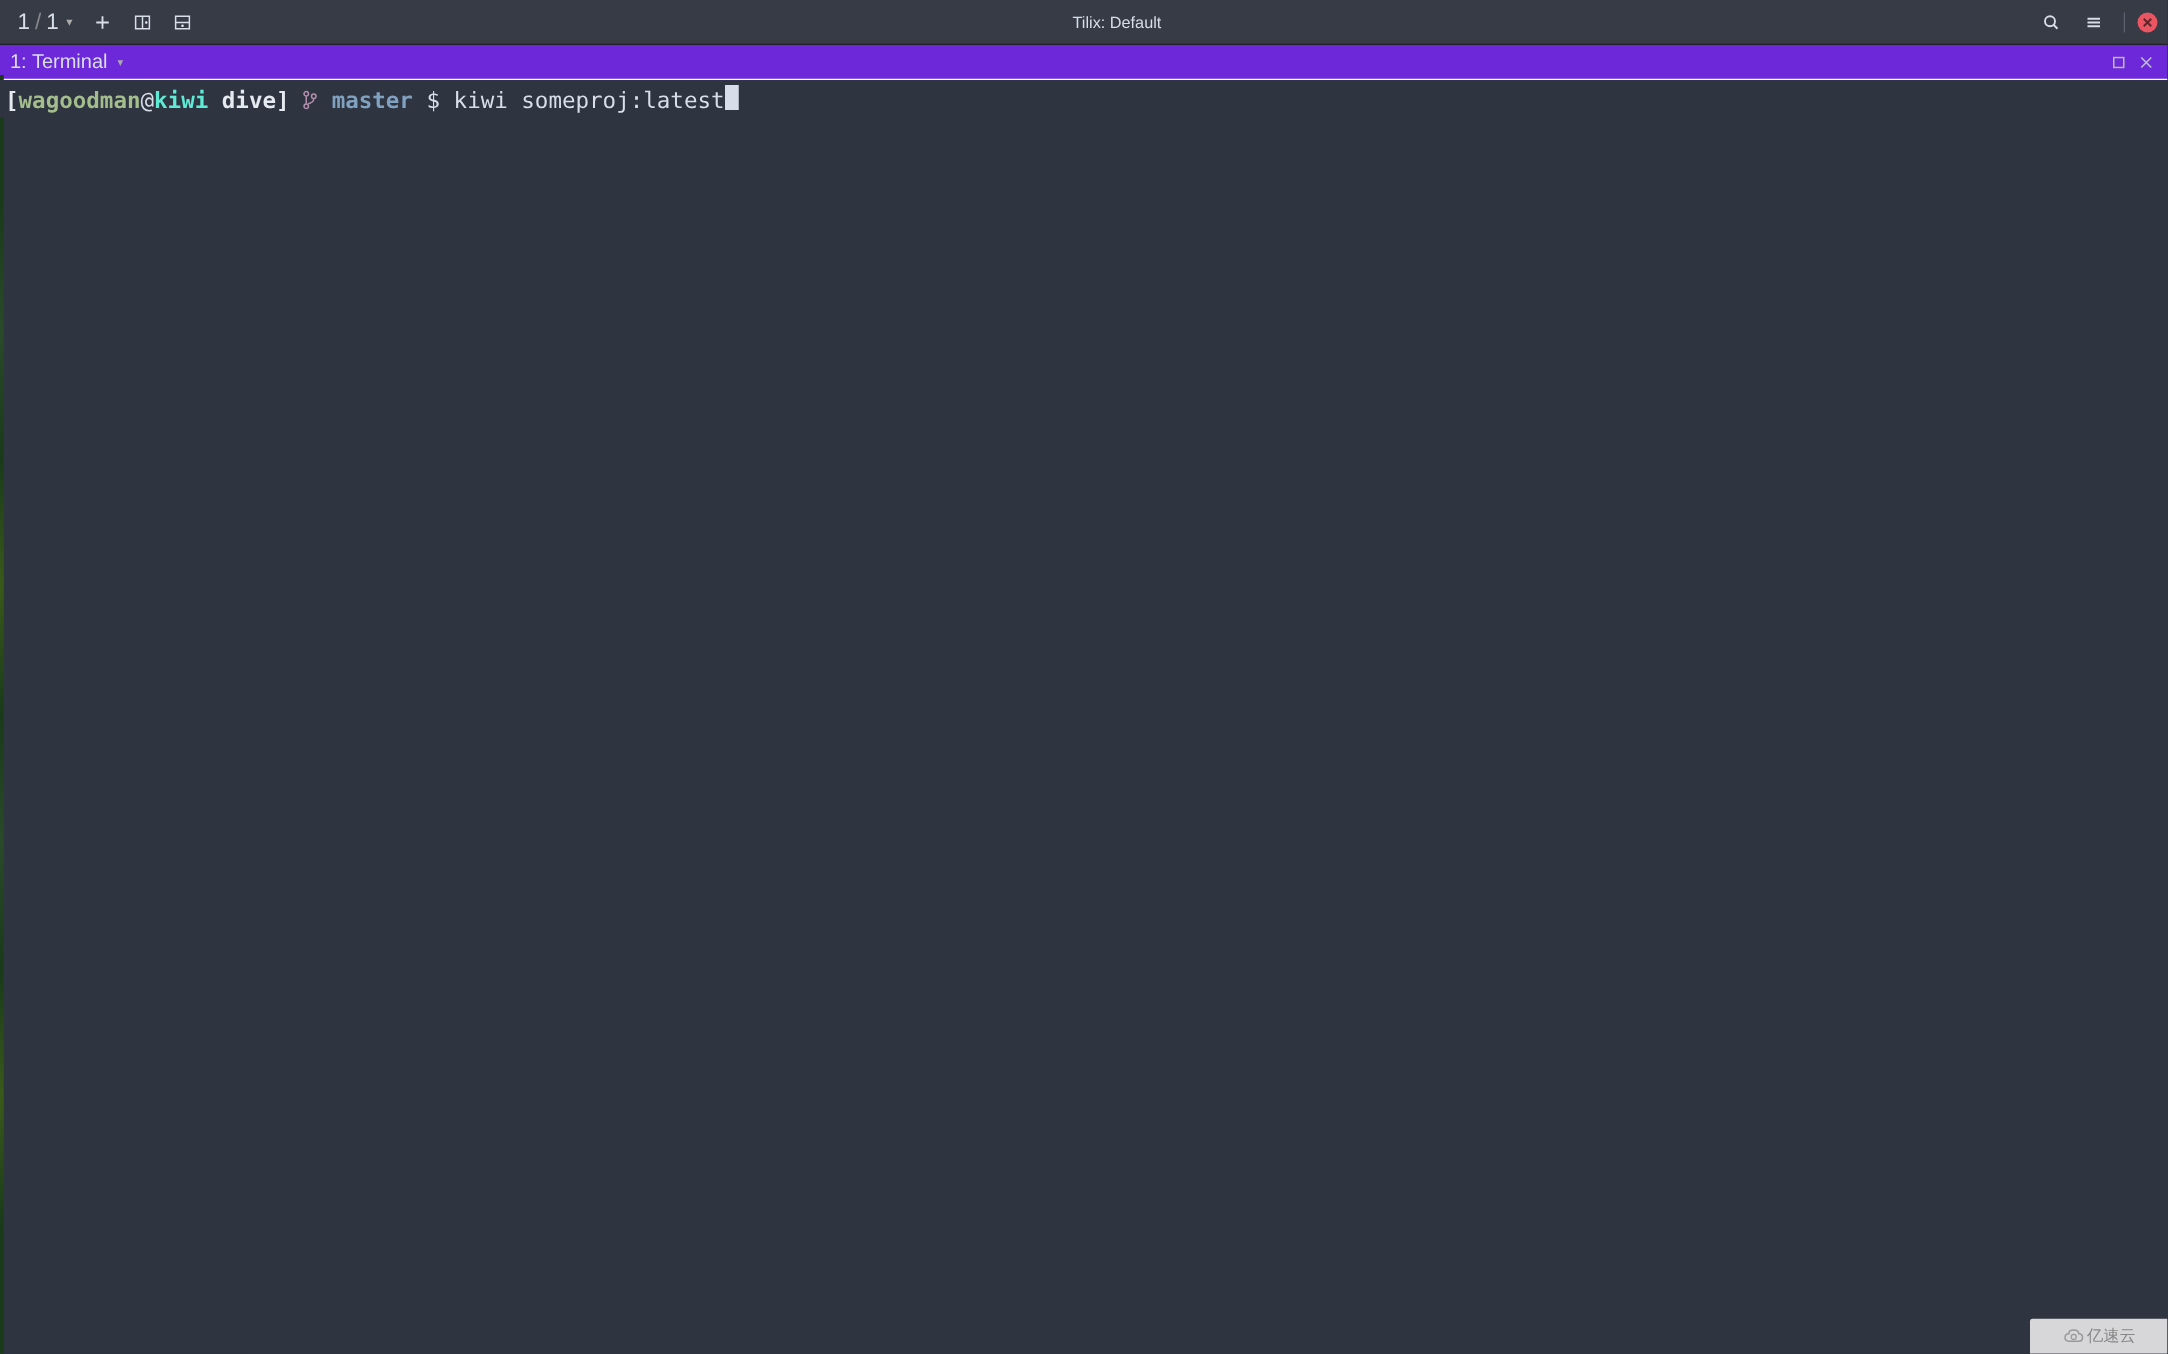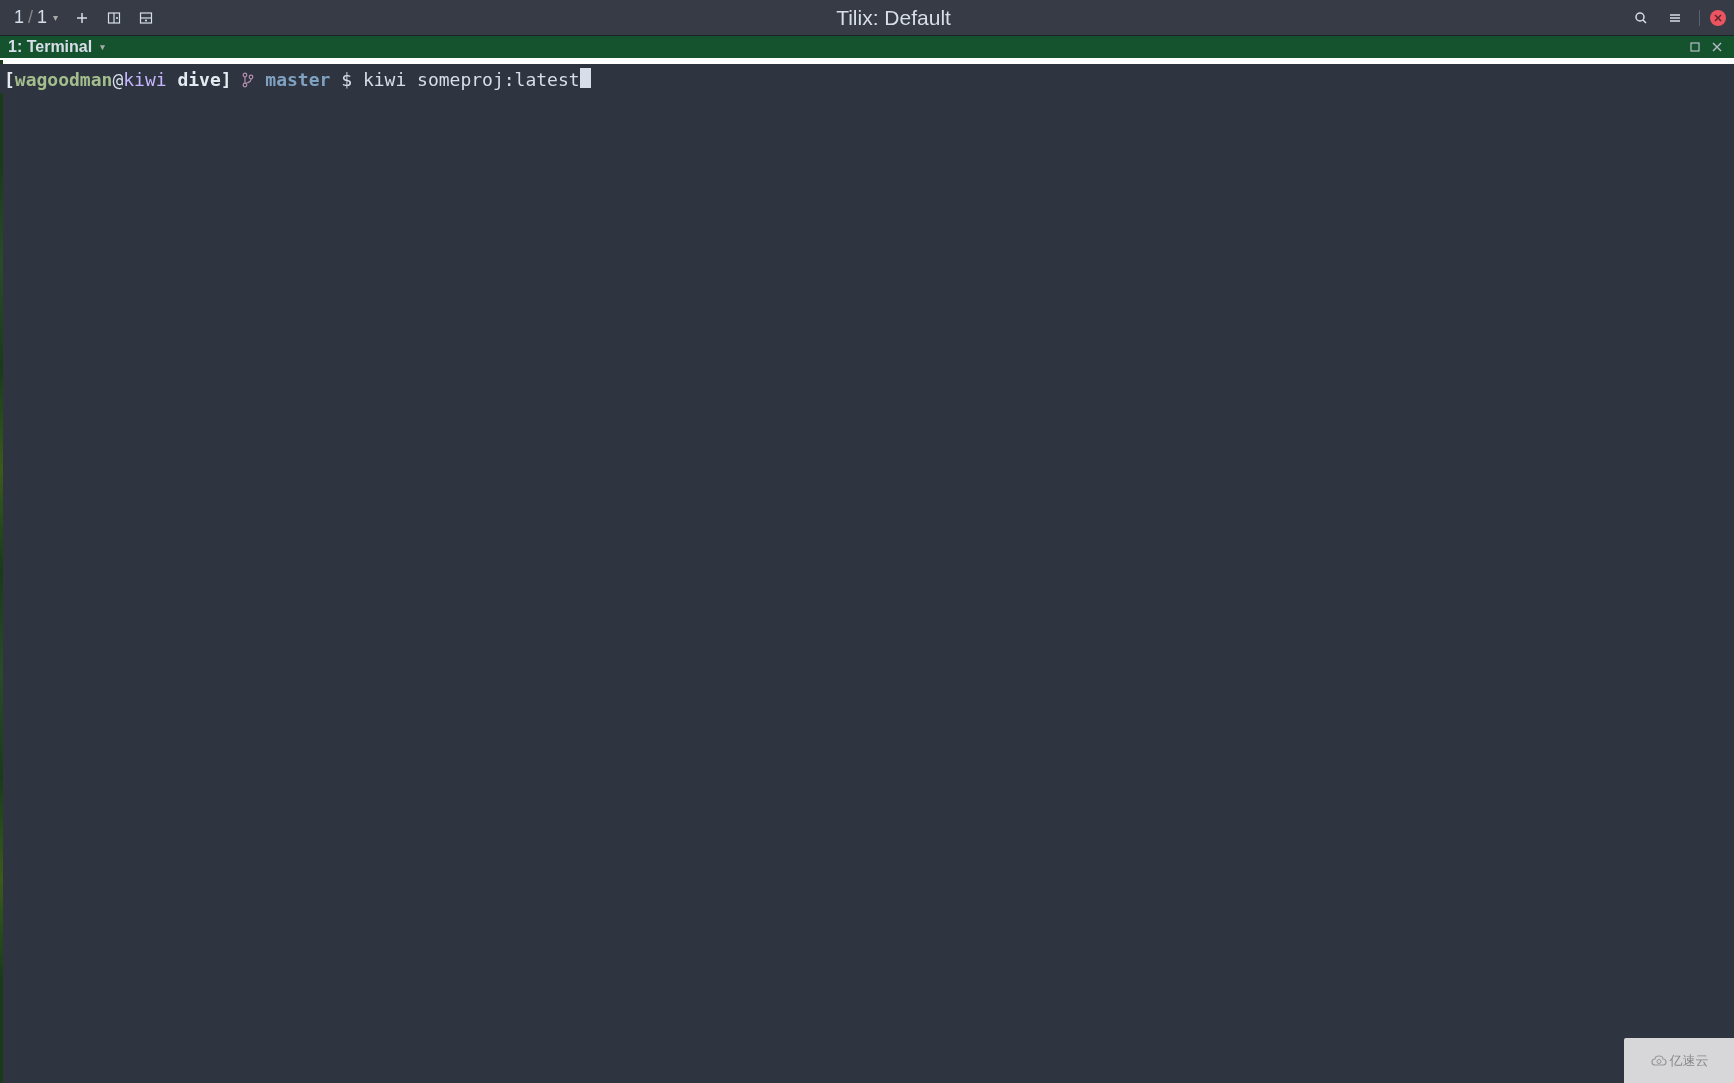--- a/index.html
+++ b/index.html
@@ -60,21 +60,21 @@
       align-items: center;
       justify-content: center;
       cursor: pointer;
       color: #d8dee9;
       border-radius: 3px;
     }
     
     .titlebar-center {
       flex: 1;
       text-align: center;
-      font-size: 21px;
+      font-size: 13px;
       color: #d8dee9;
     }
     
     .titlebar-right {
       display: flex;
       align-items: center;
       gap: 6px;
     }
     
     .titlebar-divider {
@@ -93,26 +93,25 @@
       align-items: center;
       justify-content: center;
       cursor: pointer;
       font-size: 10px;
       color: #3b1a1d;
       font-weight: bold;
     }
     
     .tab-bar {
       height: 28px;
-      background: #14532d;
+      background: #6d28d9;
       display: flex;
       align-items: center;
       padding: 0 4px;
-      border-bottom: 6px solid #ffffff;
-      font-weight: bold;
+      border-bottom: 1px solid #ffffff;
     }
     
     .tab-label {
       font-size: 16px;
       color: #d8dee9;
       padding: 0 4px;
       display: flex;
       align-items: center;
     }
     
@@ -165,21 +164,21 @@
     }
     
     .prompt-line {
       display: flex;
       align-items: baseline;
     }
     
     .bracket { color: #e5e9f0; font-weight: bold; }
     .user { color: #a3be8c; font-weight: bold; }
     .at { color: #d8dee9; }
-    .host { color: #c4b5fd; font-weight: normal; }
+    .host { color: #5eead4; font-weight: bold; }
     .dir { color: #e5e9f0; font-weight: bold; text-align: right; }
     .branch-icon { color: #b48ead; font-weight: bold; }
     .branch { color: #81a1c1; font-weight: bold; text-align: center; }
     .dollar { color: #d8dee9; }
     .cmd { color: #d8dee9; }
     
     .cursor-block {
       display: inline-block;
       width: 11px;
       height: 20px;
@@ -188,21 +187,21 @@
       margin-left: 0px;
       position: relative;
       top: 2px;
     }
     
     .watermark {
       position: absolute;
       bottom: 0;
       right: 0;
       width: 110px;
-      height: 45px;
+      height: 28px;
       background: rgba(245, 245, 245, 0.85);
       display: flex;
       align-items: center;
       justify-content: center;
       gap: 0;
       font-size: 13px;
       color: #888;
       border-top-left-radius: 2px;
     }
     

